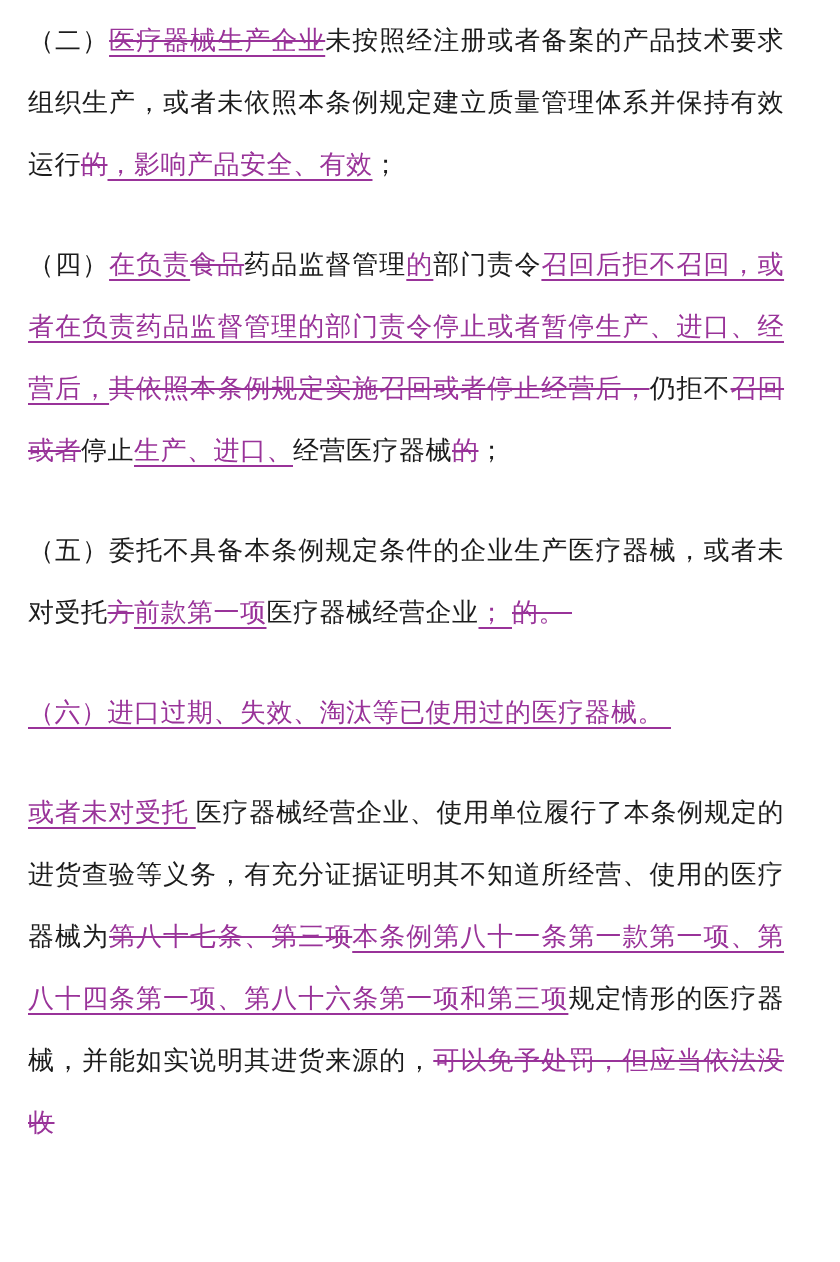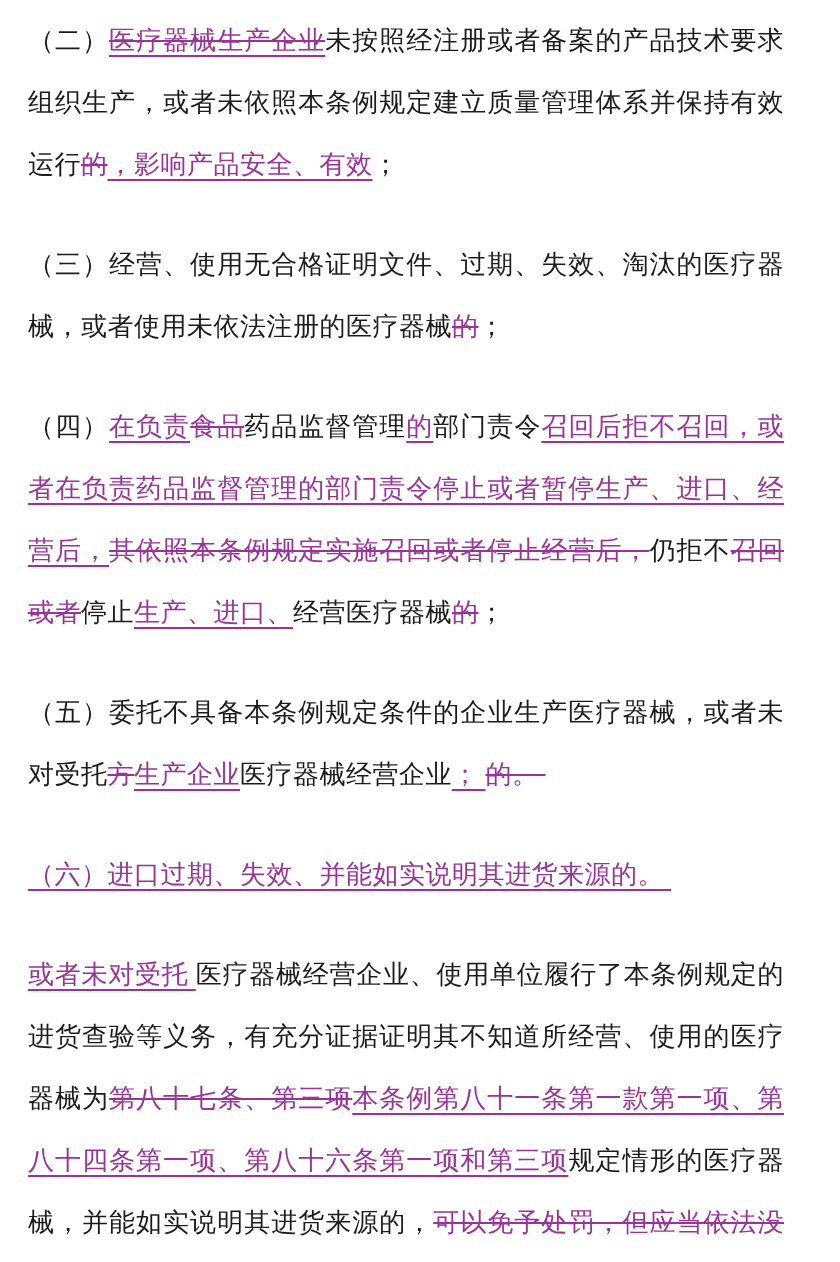--- a/index.html
+++ b/index.html
@@ -52,19 +52,18 @@
     text-decoration-thickness: 2px;
     text-underline-offset: 6px;
   }
 </style>
 </head>
 <body>
 
 <div class="page">
   <div class="doc">
     <p class="para"><span class="seg normal">（二）</span><span class="seg delete-underline">医疗器械生产企业</span><span class="seg normal">未按照经注册或者备案的产品技术要求组织生产，或者未依照本条例规定建立质量管理体系并保持有效运行</span><span class="seg delete">的</span><span class="seg insert">，影响产品安全、有效</span><span class="seg normal">；</span></p>
-    <p class="para"><span class="seg normal">（三）经营、使用无合格证明文件、过期、失效、淘汰的医疗器械，或者使用未依法注册的医疗器械</span><span class="seg delete">的</span><span class="seg normal">；</span></p>
     <p class="para"><span class="seg normal">（四）</span><span class="seg insert">在负责</span><span class="seg delete">食品</span><span class="seg normal">药品监督管理</span><span class="seg insert">的</span><span class="seg normal">部门责令</span><span class="seg insert">召回后拒不召回，或者在负责药品监督管理的部门责令停止或者暂停生产、进口、经营后，</span><span class="seg delete">其依照本条例规定实施召回或者停止经营后，</span><span class="seg normal">仍拒不</span><span class="seg delete">召回或者</span><span class="seg normal">停止</span><span class="seg insert">生产、进口、</span><span class="seg normal">经营医疗器械</span><span class="seg delete">的</span><span class="seg normal">；</span></p>
-    <p class="para"><span class="seg normal">（五）委托不具备本条例规定条件的企业生产医疗器械，或者未对受托</span><span class="seg delete">方</span><span class="seg insert">生产企业</span><span class="seg normal">医疗器械经营企业</span><span class="seg insert">； </span><span class="seg delete">的。 </span></p>
-    <p class="para"><span class="seg insert">（六）进口过期、失效、并能如实说明其进货来源的。 </span></p>
+    <p class="para"><span class="seg normal">（五）委托不具备本条例规定条件的企业生产医疗器械，或者未对受托</span><span class="seg delete">方</span><span class="seg insert">前款第一项</span><span class="seg normal">医疗器械经营企业</span><span class="seg insert">； </span><span class="seg delete">的。 </span></p>
+    <p class="para"><span class="seg insert">（六）进口过期、失效、淘汰等已使用过的医疗器械。 </span></p>
     <p class="para"><span class="seg insert">或者未对受托 </span><span class="seg normal">医疗器械经营企业、使用单位履行了本条例规定的进货查验等义务，有充分证据证明其不知道所经营、使用的医疗器械为</span><span class="seg delete">第八十七条、第三项</span><span class="seg insert">本条例第八十一条第一款第一项、第八十四条第一项、第八十六条第一项和第三项</span><span class="seg normal">规定情形的医疗器械，并能如实说明其进货来源的，</span><span class="seg delete">可以免予处罚，但应当依法没收</span></p>
   </div>
 </div>
 
 </body></html>

